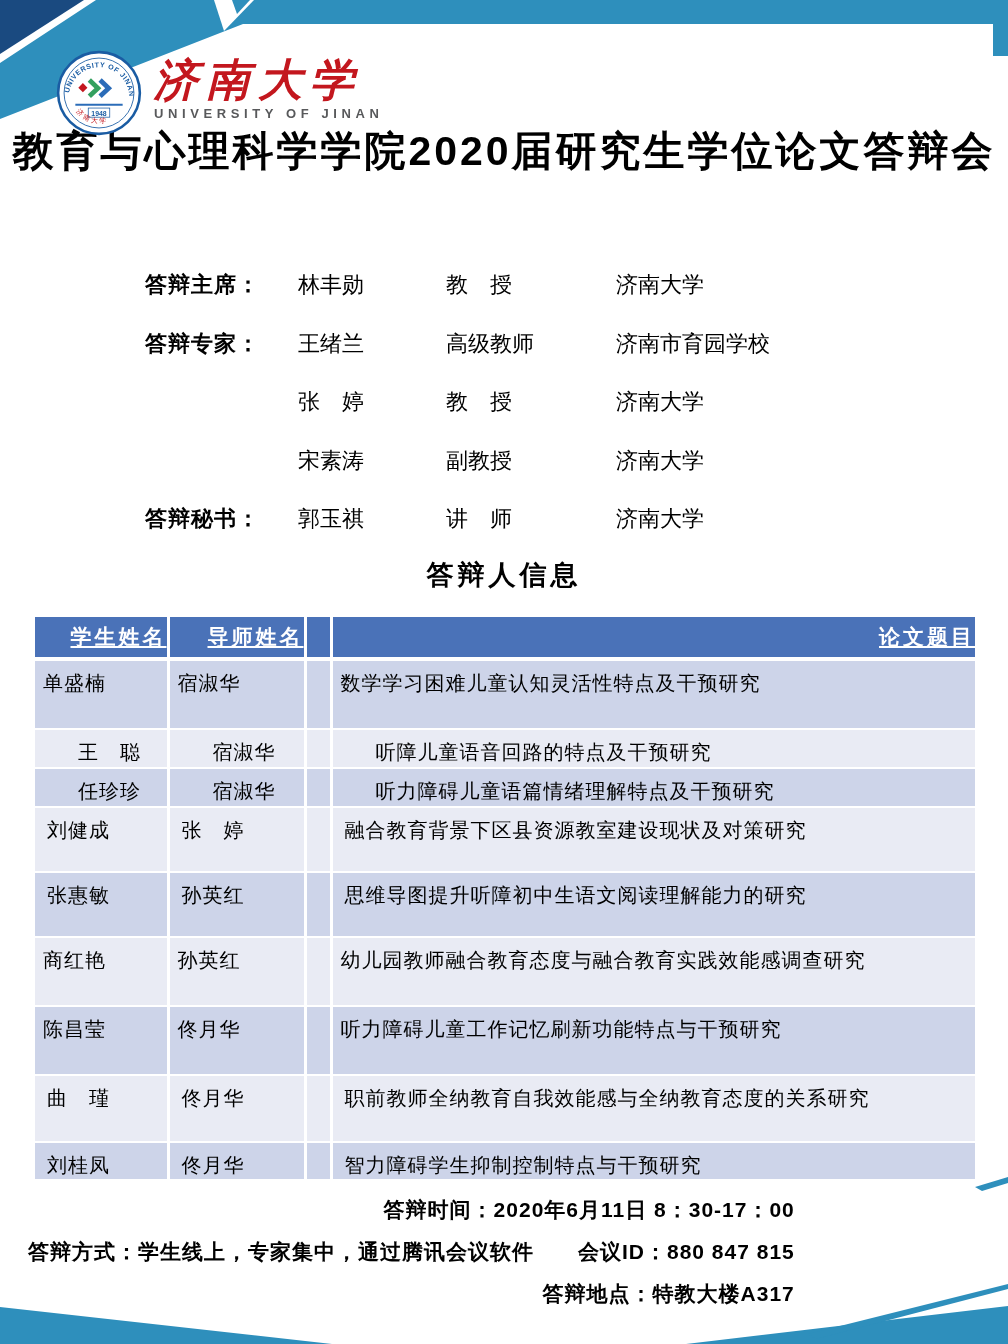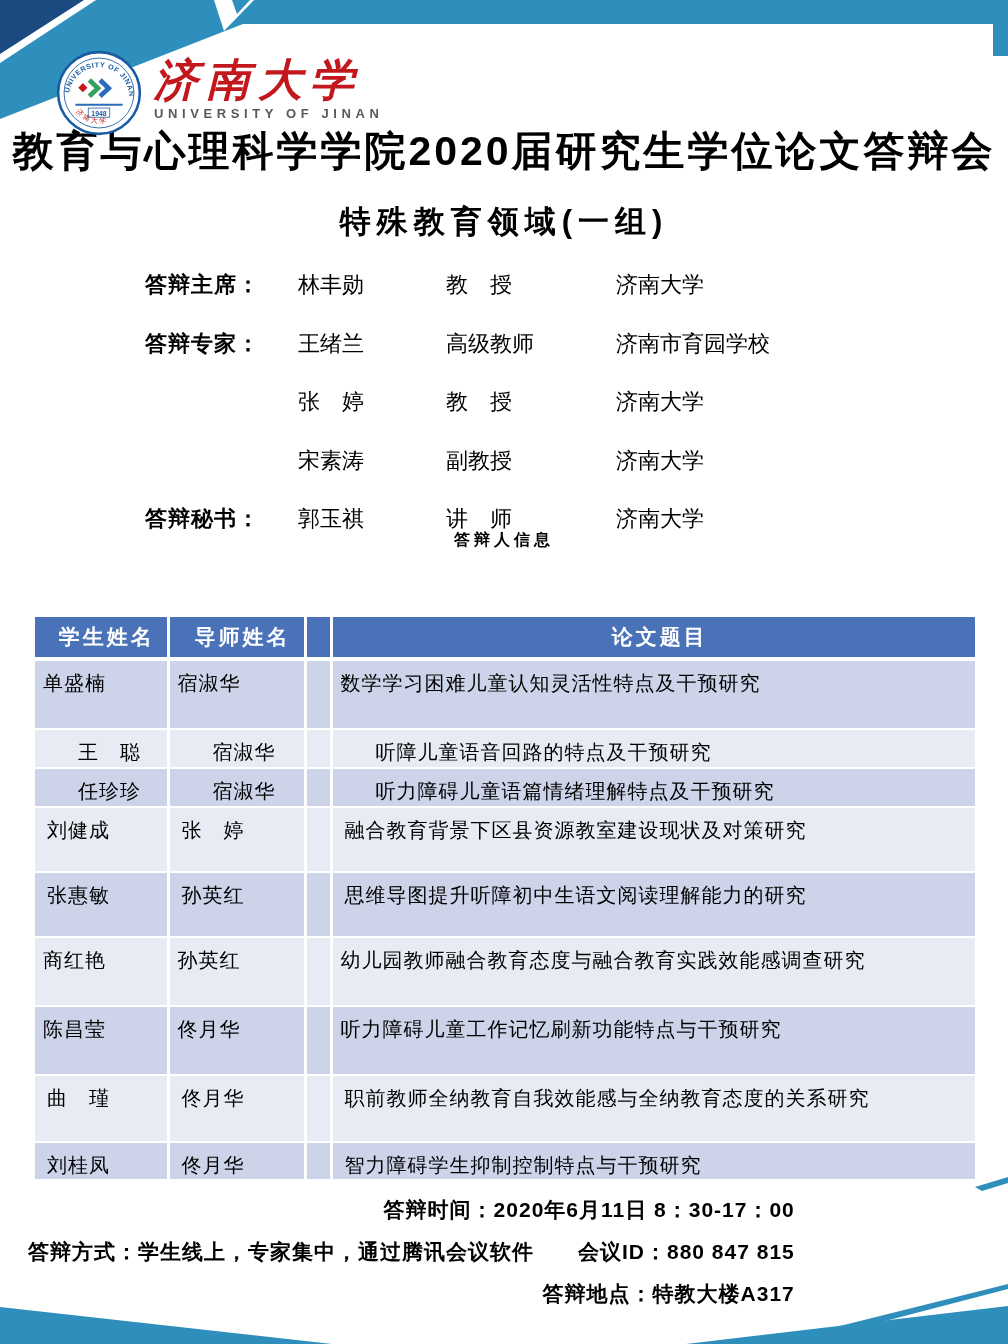--- a/index.html
+++ b/index.html
@@ -21,29 +21,29 @@
          font-size:31px;font-weight:bold;letter-spacing:6px;line-height:38px;z-index:1;}
 
   
   .committee{position:absolute;top:256px;left:145px;width:780px;font-size:22px;z-index:1;}
   .crow{display:flex;height:58.5px;align-items:center;}
   .clabel{width:153px;font-weight:bold;letter-spacing:1px;}
   .cname{width:148px;}
   .ctitle{width:170px;}
   .corg{flex:1;}
 
-  .section-heading{position:absolute;top:530px;left:0;width:100%;text-align:center;
-         font-size:16px;font-weight:bold;letter-spacing:4px;z-index:1;}
+  .section-heading{position:absolute;top:557px;left:0;width:100%;text-align:center;
+         font-size:27px;font-weight:bold;letter-spacing:4px;z-index:1;}
 
   
   .dtable{position:absolute;top:617px;left:35px;width:940px;border-collapse:collapse;
           table-layout:fixed;z-index:1;border-bottom:2px solid #ABB8DC;}
-  .dtable th{background:#4A72B8;color:#fff;font-size:21px;font-weight:bold;text-align:center;
+  .dtable th{background:#4A72B8;color:#fff;font-size:21px;font-weight:bold;text-align:right;
              padding:6px 0 6px 12px;height:26px;letter-spacing:3px;
-             border-right:3px solid #fff;border-bottom:4px solid #fff;}
+             border-right:3px solid #fff;border-bottom:4px solid #fff;text-decoration:underline;}
   .dtable th:last-child{border-right:none;}
   .dtable td{font-size:20px;vertical-align:top;padding:9px 4px 0 12px;letter-spacing:1px;
              border-right:3px solid #fff;border-bottom:2.5px solid #fff;overflow:hidden;}
   .dtable td:last-child{border-right:none;}
   .dtable tbody tr:nth-child(odd) td{background:#CDD4E9;}
   .dtable tbody tr:nth-child(even) td{background:#E9EBF4;}
   tr.r70 td{height:58px;padding-left:8px;} tr.r40 td{height:28px;padding-left:43px;} tr.r66 td{height:54px;margin-top:13px;}
   tr.r68 td{height:56px;} tr.r36 td{height:24px;}
 
   
@@ -95,21 +95,20 @@
         <textPath href="#arcBottom" startOffset="6">济南大学</textPath>
       </text>
     </svg>
     <div class="wordmark-block">
       <div class="wordmark">济南大学</div>
       <div class="wordmark-caption">UNIVERSITY OF JINAN</div>
     </div>
   </div>
 
   <div class="title">教育与心理科学学院2020届研究生学位论文答辩会</div>
-  <div class="subtitle">特殊教育领域(一组)</div>
 
   <div class="committee">
     <div class="crow">
       <span class="clabel">答辩主席：</span>
       <span class="cname">林丰勋</span>
       <span class="ctitle">教　授</span>
       <span class="corg">济南大学</span>
     </div>
     <div class="crow">
       <span class="clabel">答辩专家：</span>

